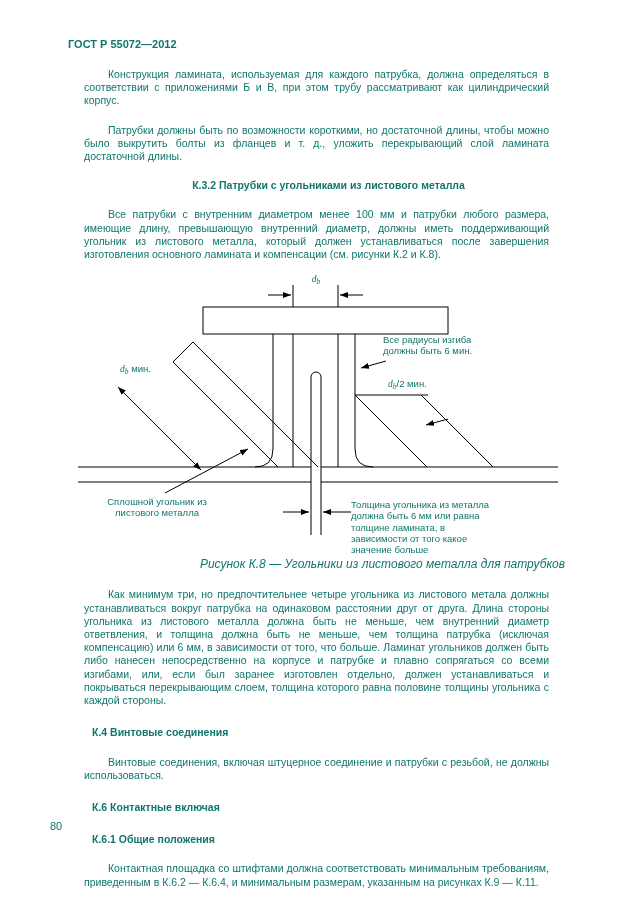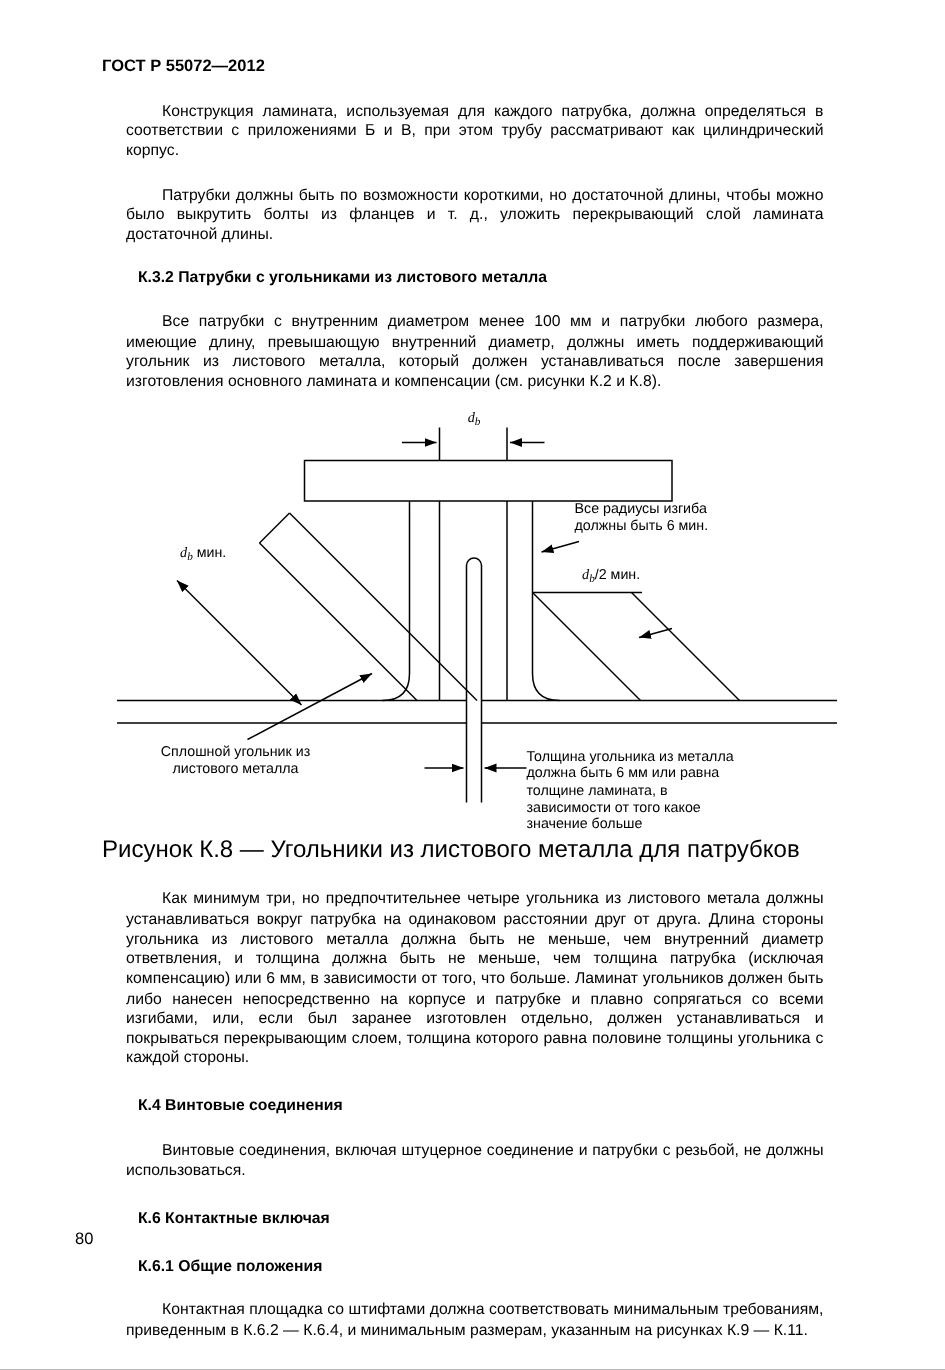--- a/index.html
+++ b/index.html
@@ -1,33 +1,33 @@
 <!DOCTYPE html>
 <html><head>
 <meta charset="utf-8">
 <style>
   html,body { margin:0; padding:0; background:#888; }
   .page {
     width:630px; height:913px; background:#ffffff; position:relative;
-    font-family:"Liberation Sans", sans-serif; color:#000000; overflow:hidden;
+    font-family:"Liberation Sans", sans-serif; color:#0f766e; overflow:hidden;
     margin:0 auto;
   }
   .content { position:absolute; left:68px; top:38px; width:497px;
     font-size:10.5px; line-height:1.26; text-align:justify; }
   .gost-header { font-weight:bold; font-size:11px; margin:0 0 15px 0; text-align:left; }
   p.para { margin:16px; text-indent:24px; }
   .heading { font-weight:bold; font-size:10.5px; text-indent:24px; margin:19px 0 7px 0; text-align:left; }
-  .heading.tight { margin:2px 0 2px 0; }
+  .heading.tight { margin:2px 0 2px 0;text-align:center; }
   .figure { position:relative; width:500px; height:270px; margin:12px auto 0 auto; text-align:left; }
   .figure svg { position:absolute; left:0; top:0; }
   .fig-label { position:absolute; font-size:9.5px; line-height:1.18; text-align:left; text-indent:0; }
   .fig-label.center { text-align:center; }
   .dim-d { font-style:italic; font-family:"Liberation Serif", serif; }
   .dim-sub { font-size:7.5px; position:relative; top:2px; font-style:italic; font-family:"Liberation Serif", serif; }
-  .caption { text-align:left; text-indent:0; margin:10px 0 16px 0; font-size:16px; }
+  .caption { text-align:right; text-indent:0; margin:10px 0 16px 0; font-size:12px;font-style:italic; }
   .page-number { position:absolute; left:50px; top:820px; font-size:11px; }
 </style>
 </head>
 <body>
 
 <div class="page">
   <div class="content">
 
     <div class="gost-header">ГОСТ Р 55072—2012</div>
 

